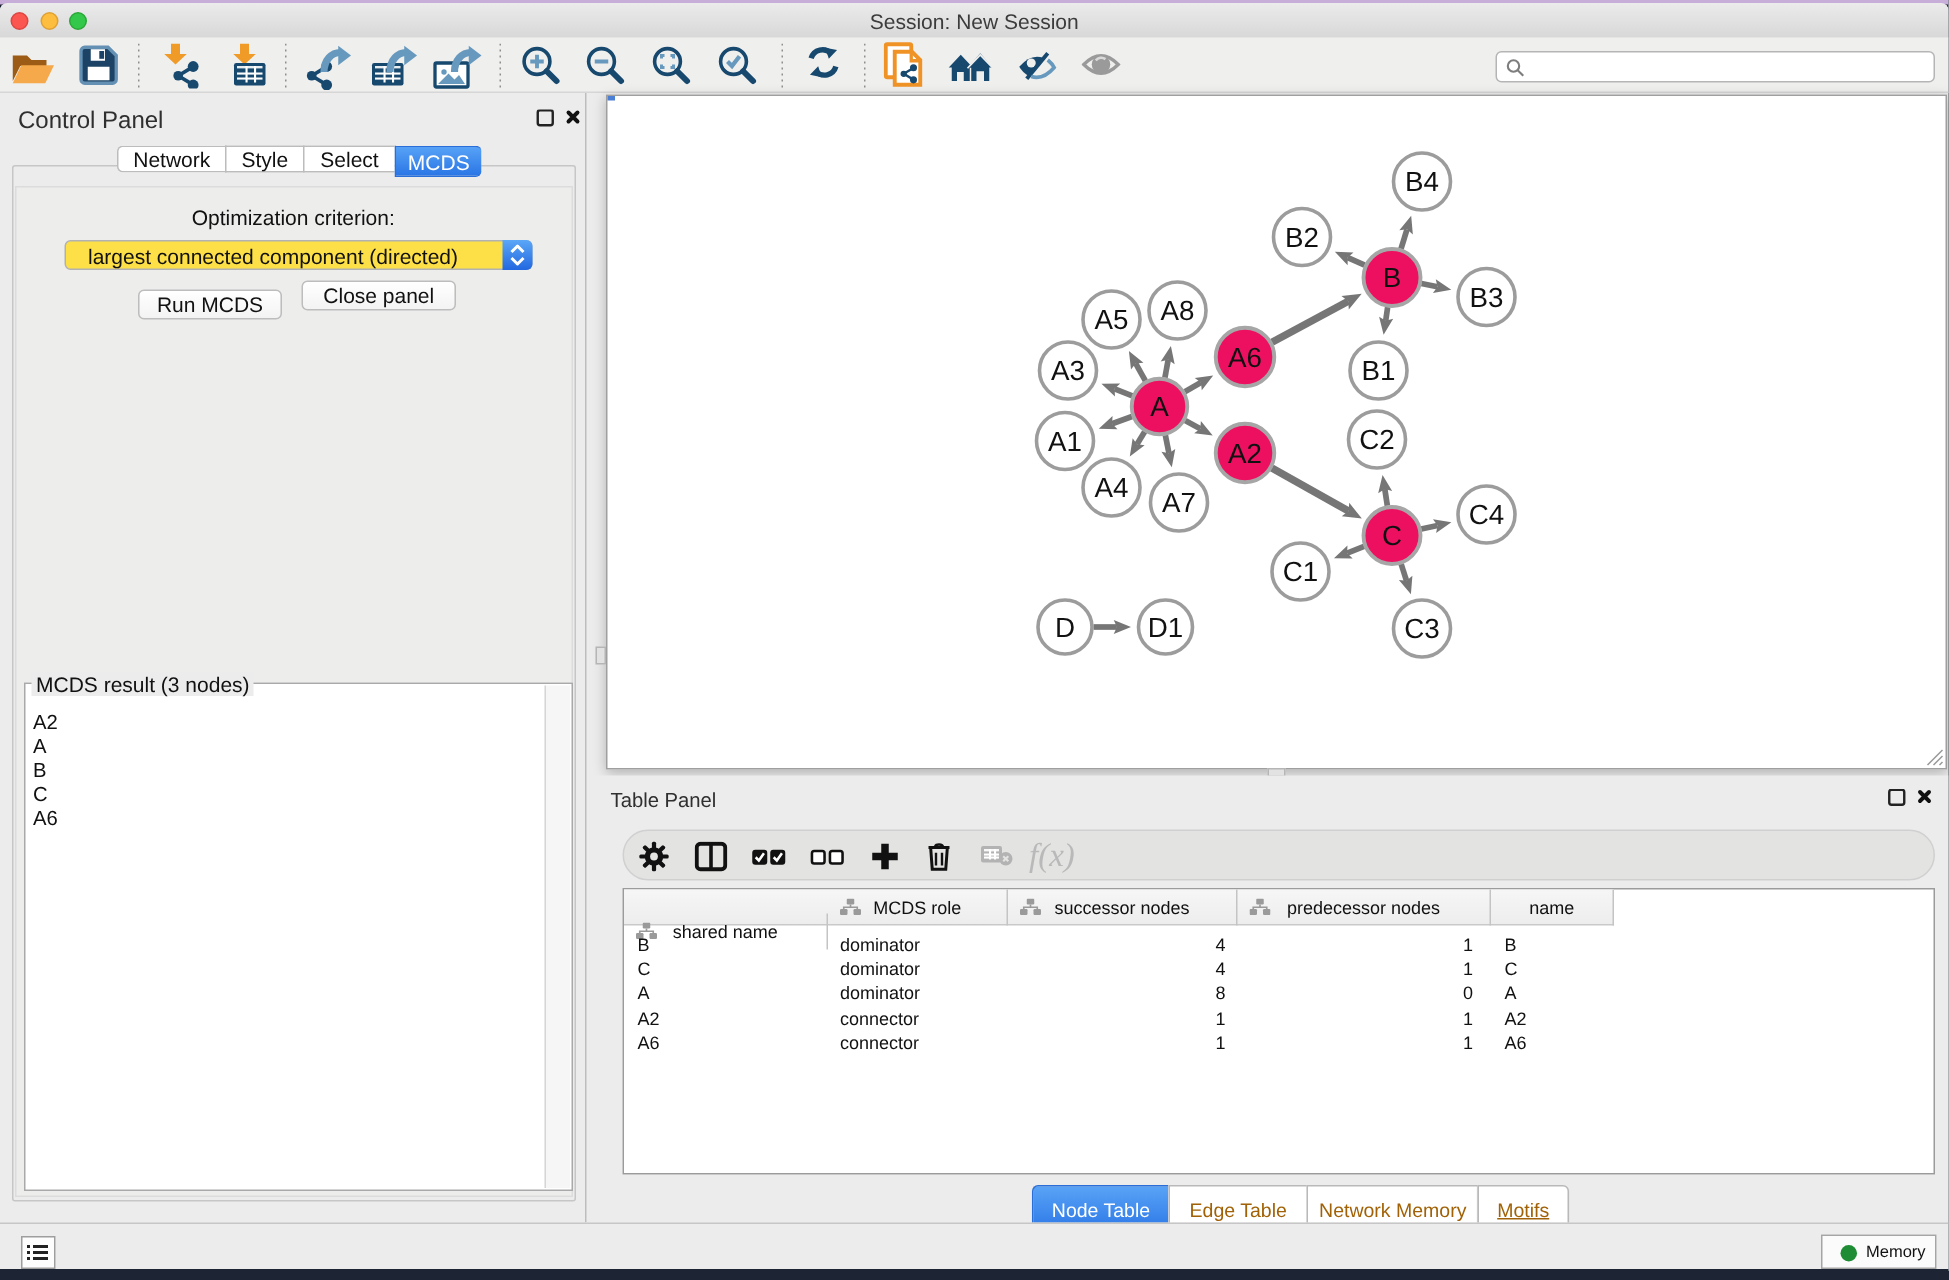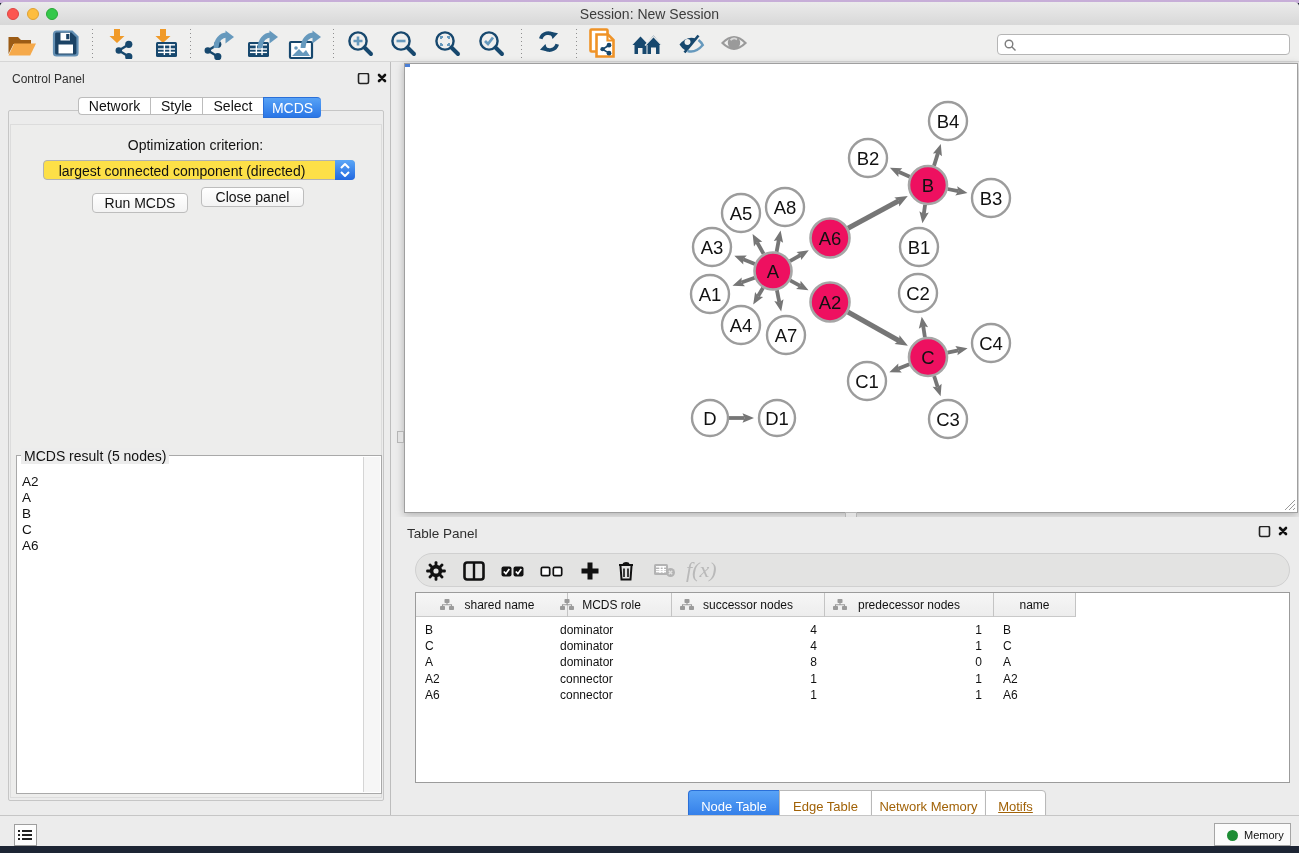--- a/index.html
+++ b/index.html
@@ -15,21 +15,21 @@
 #tl-r { left:7px; background:#fc5650; border:1px solid #dd4643; }
 #tl-y { left:27px; background:#fdbd3e; border:1px solid #dfa133; }
 #tl-g { left:46px; background:#34c84a; border:1px solid #2aa837; }
 
 #toolbar { left:0; top:25px; width:1299px; height:37px; background:#efefee; border-bottom:1px solid #d6d6d6; }
 .tsep { top:4px; width:1px; height:30px; background-image:linear-gradient(#8f8f8f 35%, transparent 35%); background-size:1px 4px; }
 
 #search { left:997px; top:9px; width:293px; height:21px; background:#fff; border:1px solid #b5b5b5; border-radius:4px; }
 
 #cp { left:0; top:62px; width:391px; height:753px; background:#ececec; border-right:1px solid #bdbdbd; }
-#cp-title { left:12px; top:10px; font-size:12px; color:#2f2f2f; }
+#cp-title { left:12px; top:10px; font-size:16px; color:#2f2f2f; }
 #cp-box { left:8px; top:48px; width:376px; height:691px; border:1px solid #c6c6c6; background:#ececec; border-radius:2px; }
 #cp-inner { left:10px; top:62px; width:372px; height:674px; border:1px solid #dcdcdc; background:#ededec; }
 
 #tabs { left:78px; top:35px; display:flex; font-size:14px; align-items:flex-start; }
 .tab { background:#fff; border:1px solid #bcbcbc; border-right:none; color:#111; display:flex; align-items:center; justify-content:center; height:18px; }
 .tab:first-child { border-radius:4px 0 0 4px; }
 .tab.sel { background:linear-gradient(#57a2f6,#2a76e6); color:#fff; border-color:#2a6fd8; border-radius:0 4px 4px 0; height:21px; }
 
 #opt-label { left:0; top:75px; width:391px; text-align:center; font-size:14px; color:#111; }
 #combo { left:43px; top:98px; width:312px; height:20px; background:#fde047; border:1px solid #b2b2b2; border-radius:4px; font-size:14px; color:#111;padding-left:43px; }
@@ -242,21 +242,21 @@
   <div class="abs" id="combo">
     <div class="abs txt">largest connected component (directed)</div>
     <div class="abs step"><svg width="20" height="20" viewBox="0 0 20 20">
           <path d="M6 8 L10 4 L14 8" fill="none" stroke="#fff" stroke-width="2" stroke-linejoin="round"></path>
           <path d="M6 12 L10 16 L14 12" fill="none" stroke="#fff" stroke-width="2" stroke-linejoin="round"></path>
         </svg></div>
   </div>
   <div class="abs btn" id="btn-run">Run MCDS</div>
   <div class="abs btn" id="btn-close">Close panel</div>
   <div class="abs" id="mcds-g">
-    <div class="abs" id="mcds-label">MCDS result (5 nodes)</div>
+    <div class="abs" id="mcds-label">MCDS result (3 nodes)</div>
     <div class="abs" id="mcds-list">A2<br>A<br>B<br>C<br>A6</div>
     <div class="abs" id="mcds-sb"></div>
   </div>
 </div>
 
 <div class="abs" id="gwin">
   <svg class="abs" style="left:0; top:22px;" width="892" height="425" viewBox="0 0 892 425">
 <line x1="358.6" y1="167.9" x2="352.1" y2="156.3" stroke="#767676" stroke-width="3.8"></line>
 <polygon points="347.6,148.0 357.3,155.8 352.1,156.3 349.0,160.4" fill="#767676"></polygon>
 <line x1="371.6" y1="165.8" x2="373.8" y2="153.9" stroke="#767676" stroke-width="3.8"></line>
@@ -398,21 +398,21 @@
         <rect x="5.333333333333334" y="6" width="1.4" height="7" fill="#fff"></rect>
         <rect x="8.666666666666668" y="6" width="1.4" height="7" fill="#fff"></rect>
         <rect x="2" y="6" width="10" height="1.6" fill="#fff" opacity="0.9"></rect>
         <circle cx="16.5" cy="12.5" r="4.5" fill="#b3b3b3"></circle>
         <path d="M14.8 10.8 L18.2 14.2 M18.2 10.8 L14.8 14.2" stroke="#e3e3e2" stroke-width="1.4"></path>
       </svg>
 <div class="abs" style="left:270px; top:3px; font-family:'Liberation Serif', serif; font-style:italic; font-size:22px; color:#b9b9b9;">f(x)</div>
     </div>
   <div class="abs" id="tbl">
     <div class="abs" id="tbl-head">
-        <div class="abs th" style="left:16px; width:136px;">
+        <div class="abs th" style="left:0px; width:136px;margin-top:16px;">
           <svg style="position:absolute; left:8px; top:6px;" width="14" height="12" viewBox="0 0 14 12">
             <g fill="#9a9a9a">
               <rect x="4.5" y="0" width="5" height="4" rx="0.8"></rect>
               <rect x="0" y="7" width="5" height="4" rx="0.8"></rect>
               <rect x="9" y="7" width="5" height="4" rx="0.8"></rect>
             </g>
             <path d="M7 4 V6 M2.5 7 V5.8 H11.5 V7" fill="none" stroke="#9a9a9a" stroke-width="1.1"></path>
           </svg>
           <span>shared name</span>
         </div>

